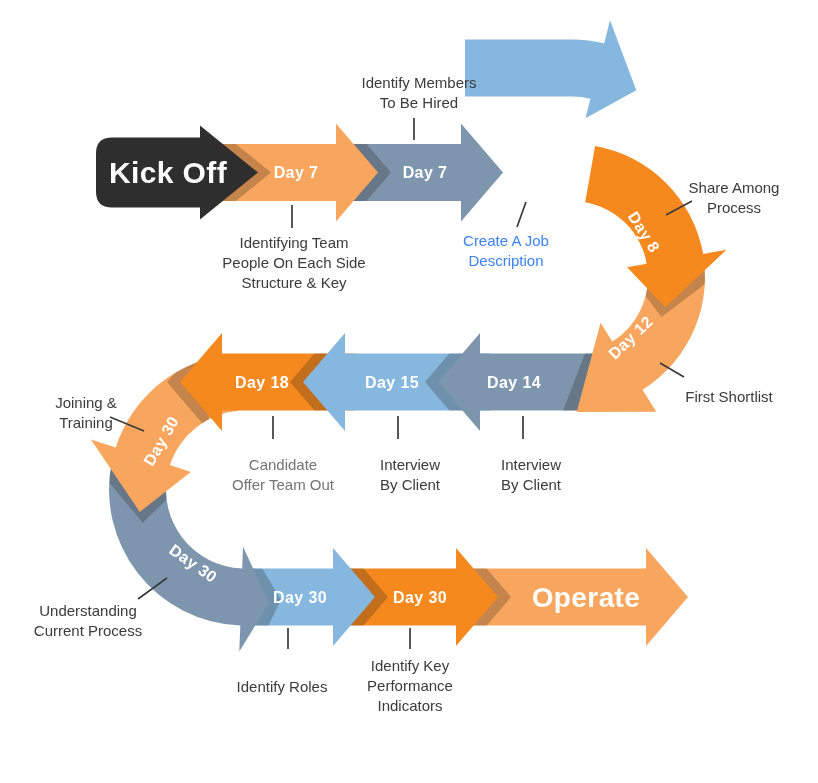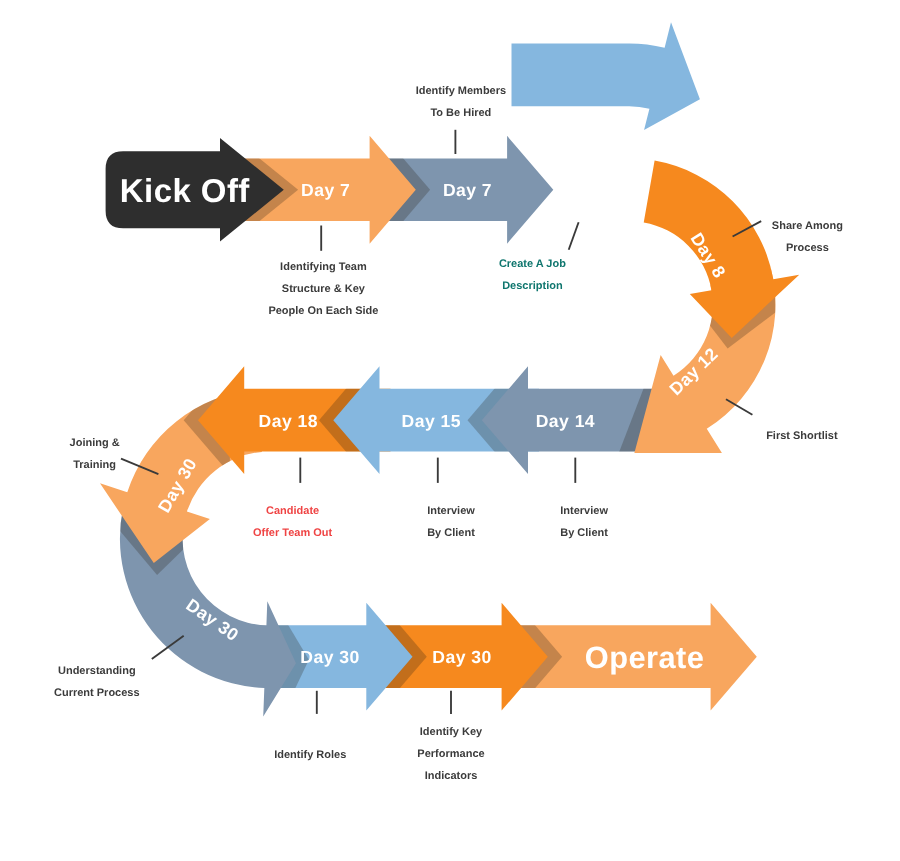--- a/index.html
+++ b/index.html
@@ -4,21 +4,21 @@
 <style>
   html,body{margin:0;padding:0;background:#ffffff;}
   .canvas{
     position:relative;width:818px;height:783px;background:#ffffff;
     font-family:"Liberation Sans",sans-serif;overflow:hidden;
   }
   .canvas svg{position:absolute;left:0;top:0;}
   .seg-label{font-weight:bold;letter-spacing:.4px;}
   .callout{
     position:absolute;transform:translateX(-50%);
-    text-align:center;font-weight:bold;font-size:10px;line-height:20px;
+    text-align:center;font-weight:normal;font-size:15px;line-height:20px;
     white-space:nowrap;
   }
 </style>
 </head>
 <body>
 
 <div class="canvas">
   <svg id="diagram" width="818" height="783" viewBox="0 0 818 783">
       <path d="M462,568.5 L646,568.5 L646,548 L688,597 L646,646 L646,625.5 L462,625.5 Z" fill="#F8A65E"></path>
       <clipPath id="clip-day30-kpi">
@@ -113,35 +113,35 @@
       <line x1="288" y1="628" x2="288" y2="649" stroke="#3a3a3a" stroke-width="1.7"></line>
       <line x1="410" y1="628" x2="410" y2="649" stroke="#3a3a3a" stroke-width="1.7"></line>
     </svg>
   <div id="callouts">
       <div class="callout" style="left: 419px; top: 73px; color: rgb(59, 59, 59);">
         <div>Identify Members</div>
         <div>To Be Hired</div>
       </div>
       <div class="callout" style="left: 294px; top: 233px; color: rgb(59, 59, 59);">
         <div>Identifying Team</div>
+        <div>People On Each Side</div>
         <div>Structure &amp; Key</div>
-        <div>People On Each Side</div>
       </div>
-      <div class="callout" style="left: 484px; top: 231px; color: #0f766e; text-align: center;">
+      <div class="callout" style="left: 506px; top: 231px; color: #3b82f6; text-align: center;">
         <div>Create A Job</div>
         <div>Description</div>
       </div>
-      <div class="callout" style="left: 734px; top: 178px; color: rgb(59, 59, 59); margin-top: 18px;">
+      <div class="callout" style="left: 734px; top: 178px; color: rgb(59, 59, 59);">
         <div>Share Among</div>
         <div>Process</div>
       </div>
       <div class="callout" style="left: 729px; top: 387px; color: rgb(59, 59, 59);">
         <div>First Shortlist</div>
       </div>
-      <div class="callout" style="left: 266px; top: 455px; color: #ef4444;">
+      <div class="callout" style="left: 283px; top: 455px; color: #737373;">
         <div>Candidate</div>
         <div>Offer Team Out</div>
       </div>
       <div class="callout" style="left: 410px; top: 455px; color: rgb(59, 59, 59);">
         <div>Interview</div>
         <div>By Client</div>
       </div>
       <div class="callout" style="left: 531px; top: 455px; color: rgb(59, 59, 59);">
         <div>Interview</div>
         <div>By Client</div>

